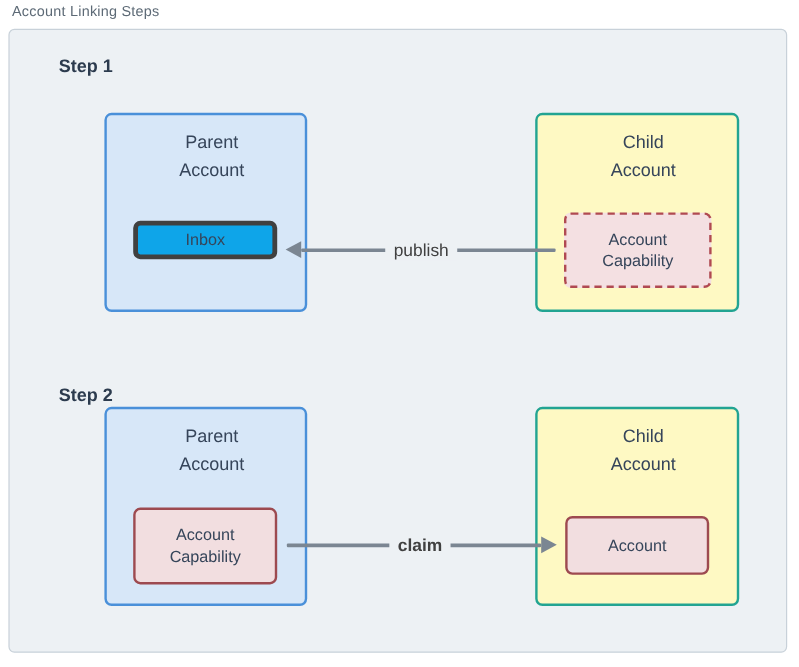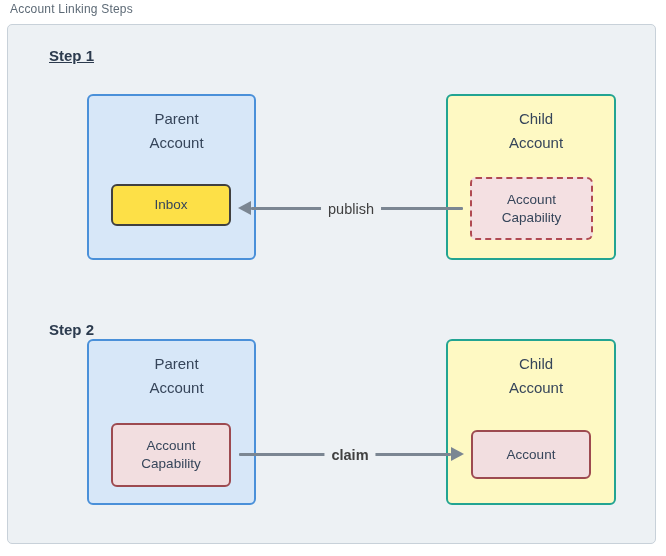--- a/index.html
+++ b/index.html
@@ -21,21 +21,21 @@
     width:649px;height:520px;
     background:#edf1f4;
     border:1px solid #c8d1d9;
     border-radius:5px;
     box-sizing:border-box;
   }
   .step-heading{
     position:absolute;left:41px;
     font-size:15px;font-weight:bold;color:#2c3b4e;
   }
-  .step-heading.s1{top:22px;text-decoration:underline;}
+  .step-heading.s1{top:22px;}
   .step-heading.s2{top:268px;margin-top:28px;}
 
   .account-box{
     position:absolute;
     width:169px;height:166px;
     border-radius:6px;
     box-sizing:border-box;
     border:2px solid;
     padding-left:10px;
   }
@@ -54,22 +54,22 @@
   }
   .inner-box{
     position:absolute;
     box-sizing:border-box;
     border-radius:6px;
     display:flex;align-items:center;justify-content:center;
     text-align:center;
     font-size:13.5px;line-height:18px;color:#36455a;
   }
   .inner-box.orange{
-    left:22px;top:88px;width:120px;height:42px;
-    background:#fde047;border:2px solid #404040;
+    left:22px;top:88px;width:120px;height:32px;
+    background:#0ea5e9;border:4px solid #404040;
   }
   .inner-box.red-dashed{
     left:22px;top:81px;width:123px;height:63px;
     background:#f4e0e2;border:2px dashed #b04a52;
   }
   .inner-box.red-solid-cap{
     left:22px;top:82px;width:120px;height:64px;
     background:#f2dee0;border:2px solid #9d4a50;
   }
   .inner-box.red-solid-acct{

